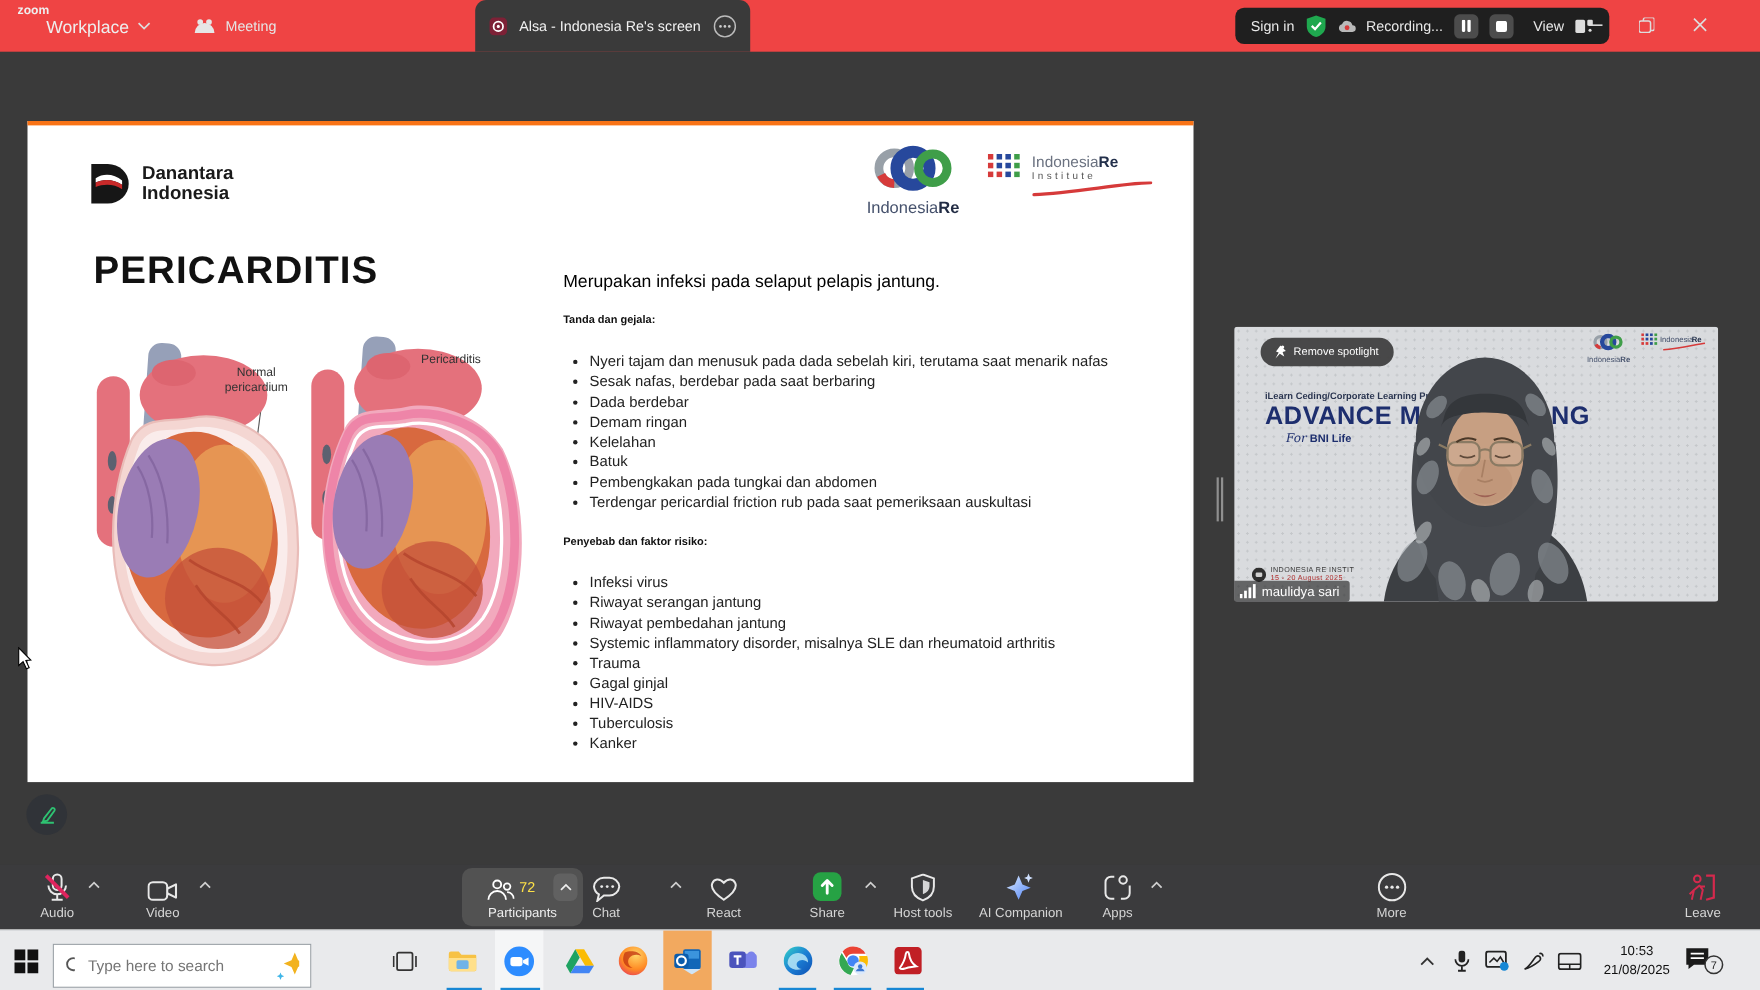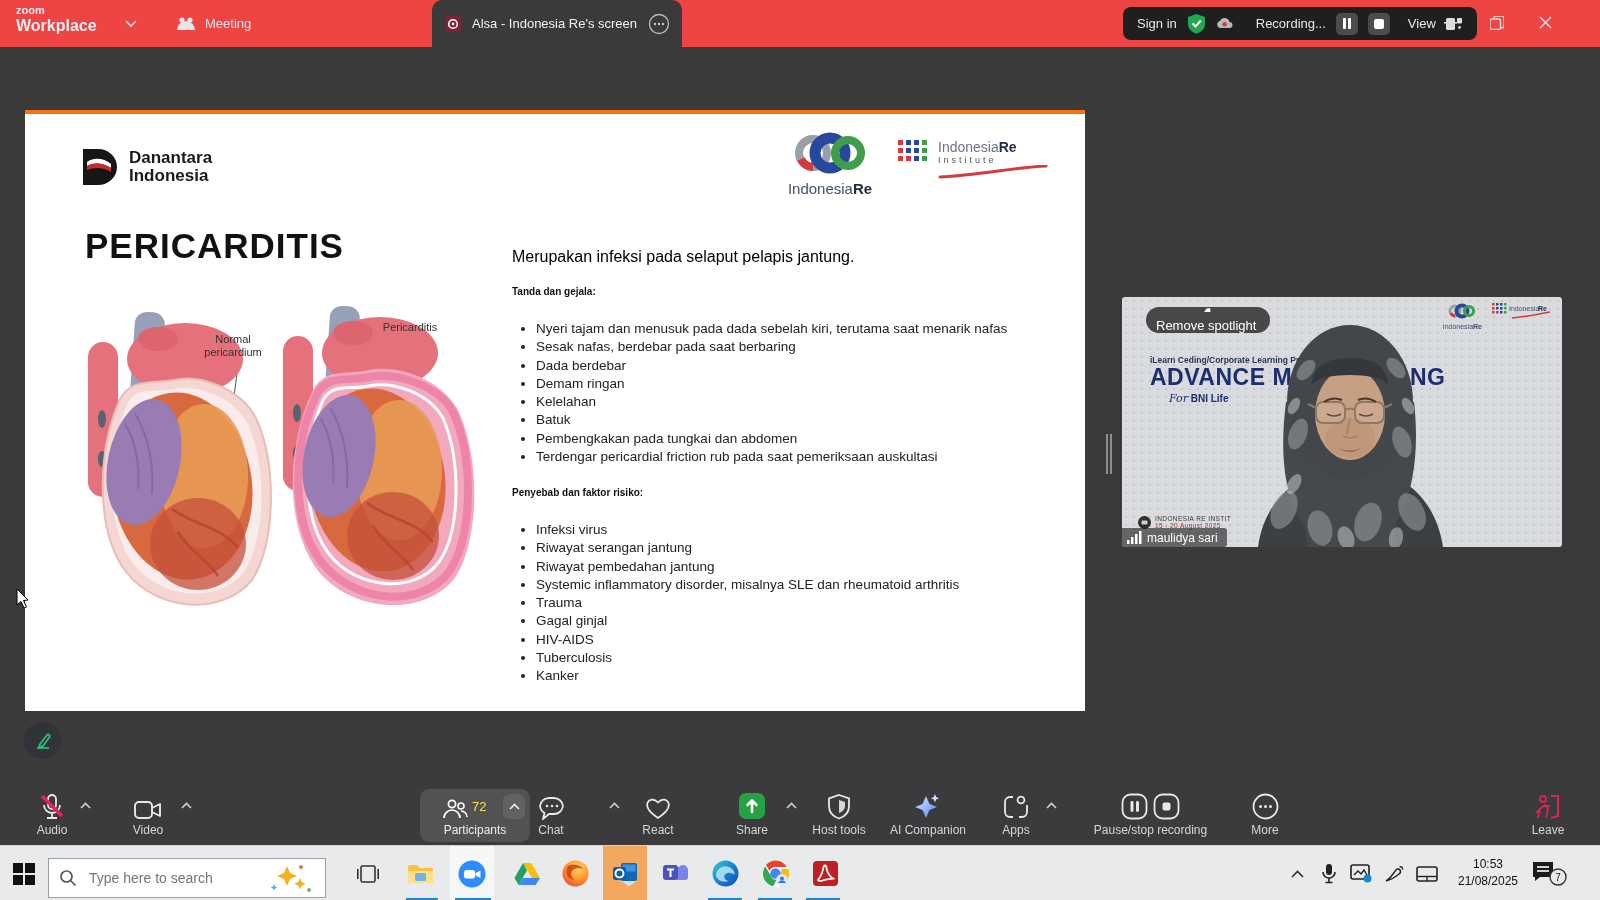--- a/index.html
+++ b/index.html
@@ -5,21 +5,21 @@
   html,body{margin:0;padding:0;background:#222;}
   *{box-sizing:border-box;}
   .screen{position:relative;width:1600px;height:900px;overflow:hidden;
     font-family:"Liberation Sans",sans-serif;background:#3a3a3a;}
   .abs{position:absolute;}
 
   
   .titlebar{position:absolute;left:0;top:0;width:1600px;height:47px;background:#ef4444;color:#eee;}
   .brand{position:absolute;left:16px;top:5px;line-height:1;}
   .brand .z1{font-size:11px;font-weight:700;}
-  .brand .z2{font-size:16px;font-weight:700;margin-top:2px;}
+  .brand .z2{font-size:16px;font-weight:400;margin-top:2px;margin-left:26px;}
   .tab-meeting{position:absolute;left:176px;top:0;height:47px;display:flex;align-items:center;gap:9px;color:#e6e6e6;font-size:13px;cursor:default;}
   .tab-active{position:absolute;left:432px;top:0;width:250px;height:47px;background:#3a3a3a;border-radius:10px 10px 0 0;display:flex;align-items:center;gap:10px;padding:0 12px;font-size:13px;color:#f2f2f2;}
   .pill{position:absolute;left:1123px;top:7px;height:33px;background:#1f1f1f;border-radius:8px;display:flex;align-items:center;gap:10px;padding:0 14px;font-size:13px;color:#e8e8e8;}
   .mini-btn{width:22px;height:22px;border-radius:5px;background:#4c4c4c;display:flex;align-items:center;justify-content:center;}
   .winbtn{position:absolute;top:0;width:46px;height:45px;display:flex;align-items:center;justify-content:center;color:#ddd;}
 
   
   .slide{position:absolute;left:25px;top:110px;width:1060px;height:601px;background:#fff;border-top:4px solid #f97316;color:#161616;}
   .slide-title{position:absolute;left:60px;top:112px;font-size:35px;font-weight:800;letter-spacing:1px;color:#111;}
   .intro{position:absolute;left:487px;top:134px;font-size:16px;color:#000000;}
@@ -41,21 +41,21 @@
   .inst-sub{font-size:9px;letter-spacing:3px;color:#555;margin-top:1px;}
 
   
   .annot{position:absolute;left:24px;top:722px;width:37px;height:37px;border-radius:50%;background:#303338;display:flex;align-items:center;justify-content:center;}
   .vhandle{position:absolute;left:1104px;top:434px;width:10px;height:40px;display:flex;gap:2px;justify-content:center;}
   .vhandle span{width:2px;height:40px;background:#8f8f8f;}
 
   
   .panel{position:absolute;left:1122px;top:297px;width:440px;height:250px;background:#d9dbde;border-radius:3px;overflow:hidden;
      background-image:radial-gradient(#c4c7ca 1px, transparent 1.2px);background-size:8px 8px;}
-  .spot-btn{position:absolute;left:24px;top:10px;height:26px;background:rgba(60,60,60,.92);border-radius:13px;color:#fff;font-size:13px;display:flex;align-items:center;gap:6px;padding:0 14px 0 10px;flex-direction:column;}
+  .spot-btn{position:absolute;left:24px;top:10px;height:26px;background:rgba(60,60,60,.92);border-radius:13px;color:#fff;font-size:10px;display:flex;align-items:center;gap:6px;padding:0 14px 0 10px;}
   .vp-program{position:absolute;left:28px;top:58px;font-size:8.5px;font-weight:700;color:#2a3550;}
   .vp-title{position:absolute;top:67px;font-size:23px;font-weight:800;color:#1d2e6e;letter-spacing:.5px;}
   .vp-for{position:absolute;left:28px;top:95px;font-size:10px;color:#1d2e6e;}
   .vp-for .script{font-family:"DejaVu Serif",serif;font-style:italic;font-size:11px;margin-left:19px;}
   .vp-for b{font-weight:800;}
   .vp-watermark{position:absolute;left:16px;top:218px;display:flex;gap:4px;align-items:center;font-size:6.5px;color:#3c3c3c;letter-spacing:.4px;}
   .vp-watermark .wm2{color:#b03030;}
   .namebar{position:absolute;left:0;top:231px;height:19px;background:rgba(15,15,15,.58);border-radius:0 3px 3px 0;display:flex;align-items:center;gap:5px;padding:0 9px 0 5px;color:#fff;font-size:12px;}
   .vp-logos{position:absolute;right:10px;top:6px;display:flex;gap:10px;align-items:flex-start;}
   .vp-lg-text{font-size:7px;color:#44506b;}
@@ -66,21 +66,21 @@
   .tbtn .ic{height:34px;display:flex;align-items:flex-end;justify-content:center;padding-top:8px;}
   .tbtn .lb{font-size:12px;margin-top:3px;color:#d5d5d5;white-space:nowrap;}
   .chev{position:absolute;top:14px;color:#cfcfcf;font-size:10px;}
   .pbox{position:absolute;left:420px;top:3px;width:110px;height:53px;background:#525252;border-radius:9px;}
   .pbox .chbtn{position:absolute;right:5px;top:5px;width:22px;height:25px;border-radius:6px;background:#616161;display:flex;align-items:center;justify-content:center;color:#eee;font-size:10px;}
   .pbox .cnt{position:absolute;left:52px;top:10px;font-size:13px;color:#fde047;}
   .pbox .lb{position:absolute;left:0;right:0;bottom:5px;text-align:center;font-size:12px;color:#eee;}
 
   
   .taskbar{position:absolute;left:0;top:845px;width:1600px;height:55px;background:#e9eaec;border-top:1px solid #cfd1d4;}
-  .searchbox{position:absolute;left:48px;top:12px;width:278px;height:40px;background:#fff;border:1px solid #9aa0a6;display:flex;align-items:center;gap:10px;padding:0 10px;}
+  .searchbox{position:absolute;left:48px;top:12px;width:235px;height:40px;background:#fff;border:1px solid #9aa0a6;display:flex;align-items:center;gap:10px;padding:0 10px;}
   .searchbox input{border:none;outline:none;font-size:14px;color:#444;width:160px;font-family:"Liberation Sans",sans-serif;background:transparent;}
   .tk-ic{position:absolute;top:0;width:44px;height:55px;display:flex;align-items:center;justify-content:center;}
   .underline{position:absolute;top:52px;height:3px;background:#1787d4;}
   .clock{position:absolute;left:1448px;top:10px;width:80px;text-align:center;font-size:12px;color:#111;line-height:17px;}
   .tray{position:absolute;top:0;height:55px;display:flex;align-items:center;justify-content:center;color:#222;}
 </style>
 </head>
 <body>
 
 <div class="screen">
@@ -117,21 +117,21 @@
           <circle cx="15" cy="11" r="1.2" fill="#ccc"></circle>
         </svg>
     </div>
 
     <div class="pill">
       <span>Sign in</span>
       <svg width="19" height="21">
           <path d="M9.5 1 L18 4 V11 C18 16 14 19.4 9.5 20.6 C5 19.4 1 16 1 11 V4 Z" fill="#1fa84f"></path>
           <path d="M5.5 10.5 L8.5 13.5 L13.8 7.5" stroke="#fff" stroke-width="2" fill="none"></path>
         </svg>
-      <span style="display:flex;align-items:flex-start;gap:22px">
+      <span style="display:flex;align-items:center;gap:8px">
         <svg width="18" height="13">
             <path d="M4 12 a3.6 3.6 0 0 1 0-7 a5 5 0 0 1 9.5 1 a3 3 0 0 1 0 6 Z" fill="#b9b9b9"></path>
             <circle cx="8.6" cy="8.2" r="2.2" fill="#d63a3a"></circle>
           </svg>
         <span>Recording...</span>
       </span>
       <span class="mini-btn">
           <svg width="10" height="11">
             <rect x="1" y="0" width="3" height="11" rx="1" fill="#fff"></rect>
             <rect x="6" y="0" width="3" height="11" rx="1" fill="#fff"></rect>
@@ -526,34 +526,20 @@
         <circle cx="18" cy="5" r="3.4" fill="none" stroke="#e8e8e8" stroke-width="1.8"></circle>
         <path d="M24 10 V17 A5 5 0 0 1 19 22 H16" fill="none" stroke="#e8e8e8" stroke-width="1.8"></path>
       </svg>
         </div>
       <div class="lb">Apps</div>
     </div>
     <div class="chev" style="left:1046px"><svg width="11" height="7">
           <path d="M1 6 L5.5 1.5 L10 6" stroke="#cfcfcf" stroke-width="1.6" fill="none"></path>
         </svg></div>
 
-    <div class="tbtn" style="left:1068px;width:165px">
-      <div class="ic" style="gap:5px">
-        <svg width="27" height="27">
-          <rect x="1.5" y="1.5" width="24" height="24" rx="8" fill="none" stroke="#e8e8e8" stroke-width="1.8"></rect>
-          <rect x="9.5" y="8" width="3" height="11" rx="1.4" fill="#e8e8e8"></rect>
-            <rect x="15" y="8" width="3" height="11" rx="1.4" fill="#e8e8e8"></rect>
-        </svg>
-        <svg width="27" height="27">
-          <rect x="1.5" y="1.5" width="24" height="24" rx="8" fill="none" stroke="#e8e8e8" stroke-width="1.8"></rect>
-          <rect x="9.5" y="9.5" width="8" height="8" rx="2" fill="#e8e8e8"></rect>
-        </svg>
-      </div>
-      <div class="lb">Pause/stop recording</div>
-    </div>
 
     <div class="tbtn" style="left:1235px;width:60px">
       <div class="ic">
           <svg width="27" height="27">
         <circle cx="13.5" cy="13.5" r="12" fill="none" stroke="#e8e8e8" stroke-width="1.8"></circle>
         <circle cx="8.5" cy="13.5" r="1.5" fill="#e8e8e8"></circle>
             <circle cx="13.5" cy="13.5" r="1.5" fill="#e8e8e8"></circle>
             <circle cx="18.5" cy="13.5" r="1.5" fill="#e8e8e8"></circle>
       </svg>
         </div>

